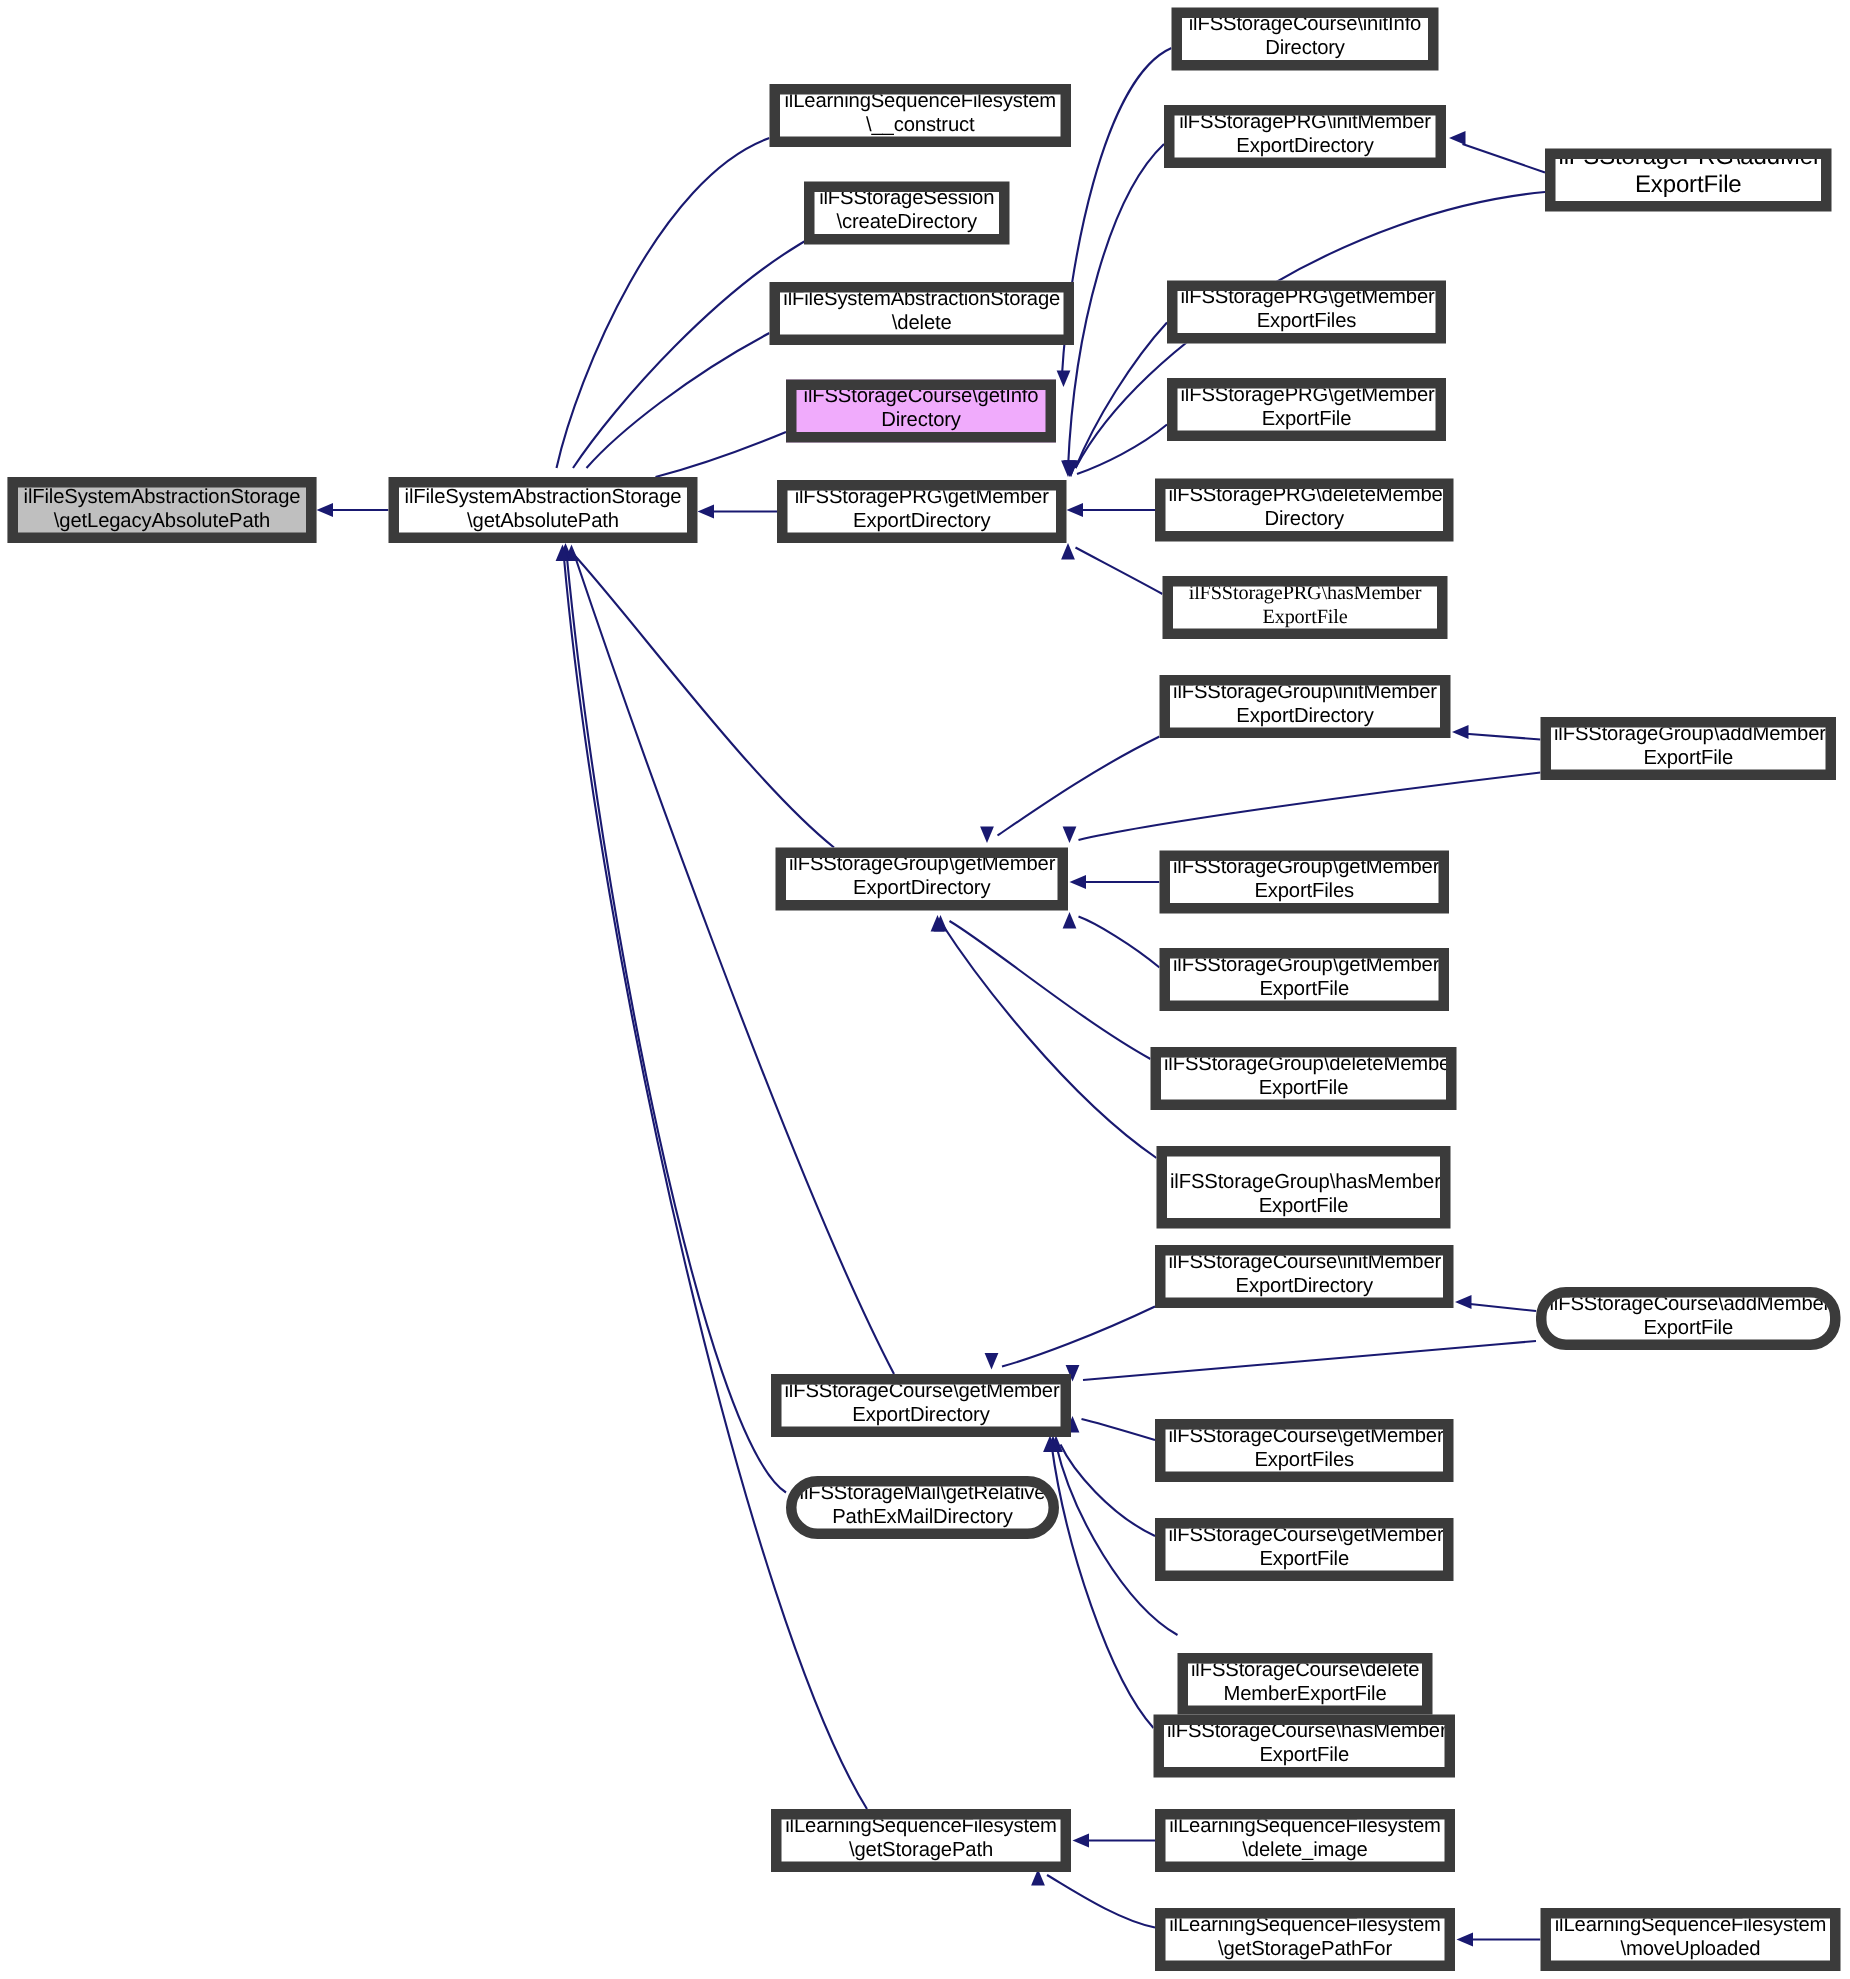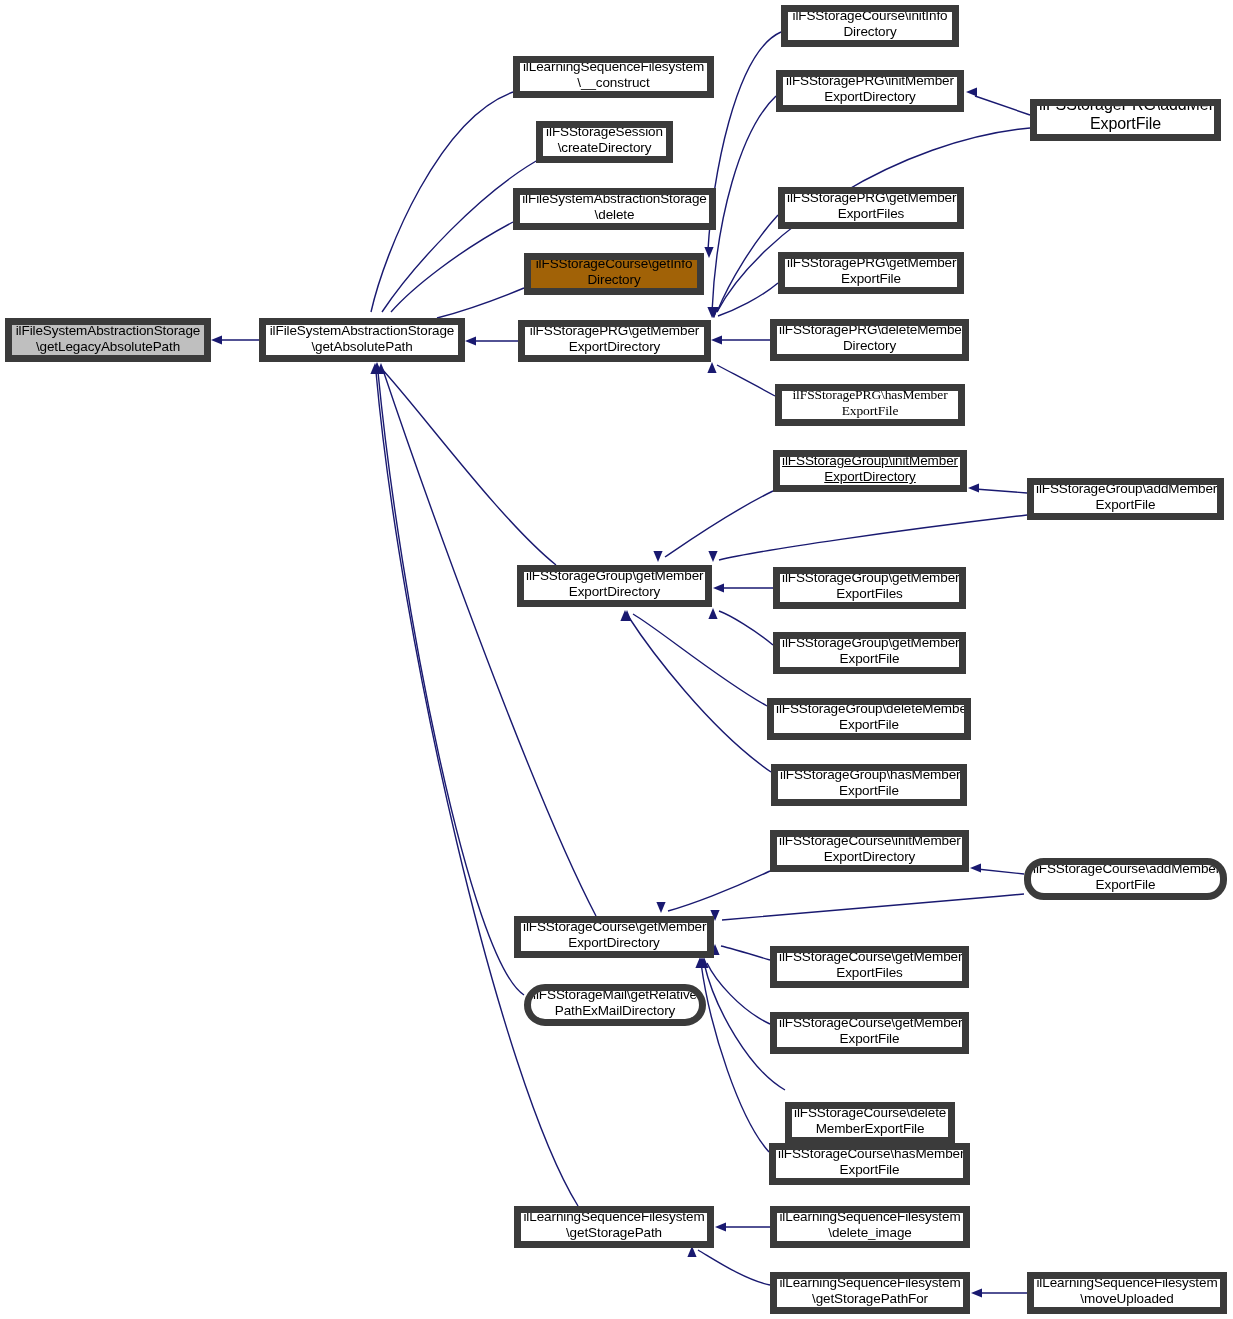--- a/index.html
+++ b/index.html
@@ -128,51 +128,51 @@
       <div class="node-box highlight" style="left: 5px; top: 318px; width: 206px; height: 44px; font-size: 13.5px; border-color: rgb(59, 59, 59); background: rgb(191, 191, 191);"><span class="node-label">ilFileSystemAbstractionStorage
 \getLegacyAbsolutePath</span></div>
       <div class="node-box" style="left: 259px; top: 318px; width: 206px; height: 44px; font-size: 13.5px; border-color: rgb(59, 59, 59); background: rgb(255, 255, 255);"><span class="node-label">ilFileSystemAbstractionStorage
 \getAbsolutePath</span></div>
       <div class="node-box" style="left: 513px; top: 56px; width: 201px; height: 42px; font-size: 13.5px; border-color: rgb(59, 59, 59); background: rgb(255, 255, 255);"><span class="node-label">ilLearningSequenceFilesystem
 \__construct</span></div>
       <div class="node-box" style="left: 536px; top: 121px; width: 137px; height: 42px; font-size: 13.5px; border-color: rgb(59, 59, 59); background: rgb(255, 255, 255);"><span class="node-label">ilFSStorageSession
 \createDirectory</span></div>
       <div class="node-box" style="left: 513px; top: 188px; width: 203px; height: 42px; font-size: 13.5px; border-color: rgb(59, 59, 59); background: rgb(255, 255, 255);"><span class="node-label">ilFileSystemAbstractionStorage
 \delete</span></div>
-      <div class="node-box" style="left: 524px; top: 253px; width: 180px; height: 42px; font-size: 13.5px; border-color: rgb(59, 59, 59); background: #a16207;"><span class="node-label">ilFSStorageCourse\getInfo
+      <div class="node-box" style="left: 524px; top: 253px; width: 180px; height: 42px; font-size: 13.5px; border-color: rgb(59, 59, 59); background: #f0abfc;"><span class="node-label">ilFSStorageCourse\getInfo
 Directory</span></div>
       <div class="node-box" style="left: 518px; top: 320px; width: 193px; height: 42px; font-size: 13.5px; border-color: rgb(59, 59, 59); background: rgb(255, 255, 255);"><span class="node-label">ilFSStoragePRG\getMember
 ExportDirectory</span></div>
       <div class="node-box" style="left: 781px; top: 5px; width: 178px; height: 42px; font-size: 13.5px; border-color: rgb(59, 59, 59); background: rgb(255, 255, 255);"><span class="node-label">ilFSStorageCourse\initInfo
 Directory</span></div>
       <div class="node-box" style="left: 776px; top: 70px; width: 188px; height: 42px; font-size: 13.5px; border-color: rgb(59, 59, 59); background: rgb(255, 255, 255);"><span class="node-label">ilFSStoragePRG\initMember
 ExportDirectory</span></div>
       <div class="node-box" style="left: 1030px; top: 99px; width: 191px; height: 42px; font-size: 16px; border-color: rgb(59, 59, 59); background: rgb(255, 255, 255);"><span class="node-label">ilFSStoragePRG\addMember
 ExportFile</span></div>
       <div class="node-box" style="left: 778px; top: 187px; width: 186px; height: 42px; font-size: 13.5px; border-color: rgb(59, 59, 59); background: rgb(255, 255, 255);"><span class="node-label">ilFSStoragePRG\getMember
 ExportFiles</span></div>
       <div class="node-box" style="left: 778px; top: 252px; width: 186px; height: 42px; font-size: 13.5px; border-color: rgb(59, 59, 59); background: rgb(255, 255, 255);"><span class="node-label">ilFSStoragePRG\getMember
 ExportFile</span></div>
       <div class="node-box" style="left: 770px; top: 319px; width: 199px; height: 42px; font-size: 13.5px; border-color: rgb(59, 59, 59); background: rgb(255, 255, 255);"><span class="node-label">ilFSStoragePRG\deleteMember
 Directory</span></div>
       <div class="node-box" style="left: 775px; top: 384px; width: 190px; height: 42px; font-size: 13.5px; border-color: rgb(59, 59, 59); background: rgb(255, 255, 255); font-family: Liberation Serif, serif;"><span class="node-label">ilFSStoragePRG\hasMember
 ExportFile</span></div>
-      <div class="node-box" style="left: 773px; top: 450px; width: 194px; height: 42px; font-size: 13.5px; border-color: rgb(59, 59, 59); background: rgb(255, 255, 255); text-decoration: underline;"><span class="node-label">ilFSStorageGroup\initMember
+      <div class="node-box" style="left: 773px; top: 450px; width: 194px; height: 42px; font-size: 13.5px; border-color: rgb(59, 59, 59); background: rgb(255, 255, 255);"><span class="node-label">ilFSStorageGroup\initMember
 ExportDirectory</span></div>
       <div class="node-box" style="left: 1027px; top: 478px; width: 197px; height: 42px; font-size: 13.5px; border-color: rgb(59, 59, 59); background: rgb(255, 255, 255);"><span class="node-label">ilFSStorageGroup\addMember
 ExportFile</span></div>
       <div class="node-box" style="left: 517px; top: 565px; width: 195px; height: 42px; font-size: 13.5px; border-color: rgb(59, 59, 59); background: rgb(255, 255, 255);"><span class="node-label">ilFSStorageGroup\getMember
 ExportDirectory</span></div>
       <div class="node-box" style="left: 773px; top: 567px; width: 193px; height: 42px; font-size: 13.5px; border-color: rgb(59, 59, 59); background: rgb(255, 255, 255);"><span class="node-label">ilFSStorageGroup\getMember
 ExportFiles</span></div>
       <div class="node-box" style="left: 773px; top: 632px; width: 193px; height: 42px; font-size: 13.5px; border-color: rgb(59, 59, 59); background: rgb(255, 255, 255);"><span class="node-label">ilFSStorageGroup\getMember
 ExportFile</span></div>
       <div class="node-box" style="left: 767px; top: 698px; width: 204px; height: 42px; font-size: 13.5px; border-color: rgb(59, 59, 59); background: rgb(255, 255, 255);"><span class="node-label">ilFSStorageGroup\deleteMember
 ExportFile</span></div>
-      <div class="node-box" style="left: 771px; top: 764px; width: 196px; height: 42px; font-size: 13.5px; border-color: rgb(59, 59, 59); background: rgb(255, 255, 255);"><span class="node-label">ilFSStorageGroup\hasMember
+      <div class="node-box" style="left: 771px; top: 764px; width: 196px; height: 55px; font-size: 13.5px; border-color: rgb(59, 59, 59); background: rgb(255, 255, 255);"><span class="node-label">ilFSStorageGroup\hasMember
 ExportFile</span></div>
       <div class="node-box" style="left: 770px; top: 830px; width: 199px; height: 42px; font-size: 13.5px; border-color: rgb(59, 59, 59); background: rgb(255, 255, 255);"><span class="node-label">ilFSStorageCourse\initMember
 ExportDirectory</span></div>
       <div class="node-box" style="left: 1024px; top: 858px; width: 203px; height: 42px; font-size: 13.5px; border-color: rgb(59, 59, 59); background: rgb(255, 255, 255); border-radius: 20px;"><span class="node-label">ilFSStorageCourse\addMember
 ExportFile</span></div>
       <div class="node-box" style="left: 514px; top: 916px; width: 200px; height: 42px; font-size: 13.5px; border-color: rgb(59, 59, 59); background: rgb(255, 255, 255);"><span class="node-label">ilFSStorageCourse\getMember
 ExportDirectory</span></div>
       <div class="node-box" style="left: 770px; top: 946px; width: 199px; height: 42px; font-size: 13.5px; border-color: rgb(59, 59, 59); background: rgb(255, 255, 255);"><span class="node-label">ilFSStorageCourse\getMember
 ExportFiles</span></div>
       <div class="node-box" style="left: 524px; top: 984px; width: 182px; height: 42px; font-size: 13.5px; border-color: rgb(59, 59, 59); background: rgb(255, 255, 255); border-radius: 21px;"><span class="node-label">ilFSStorageMail\getRelative

